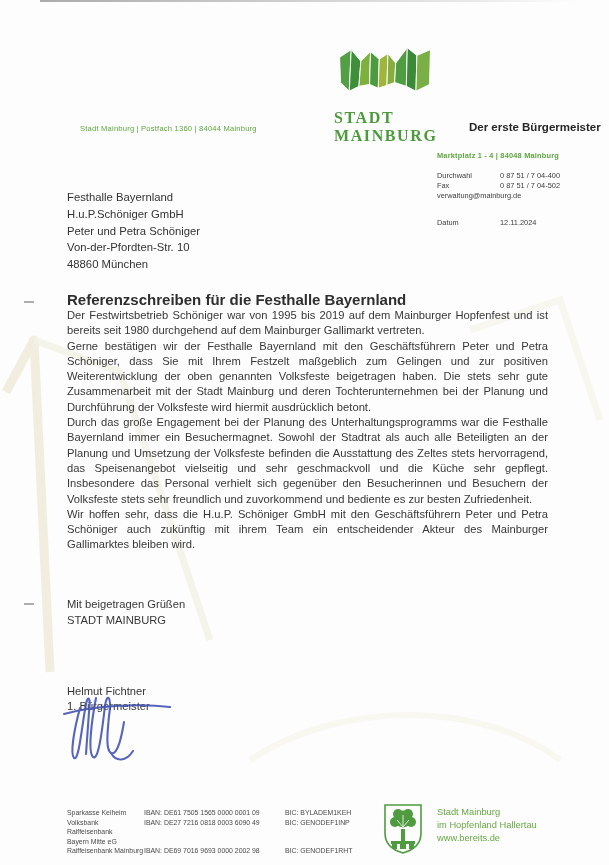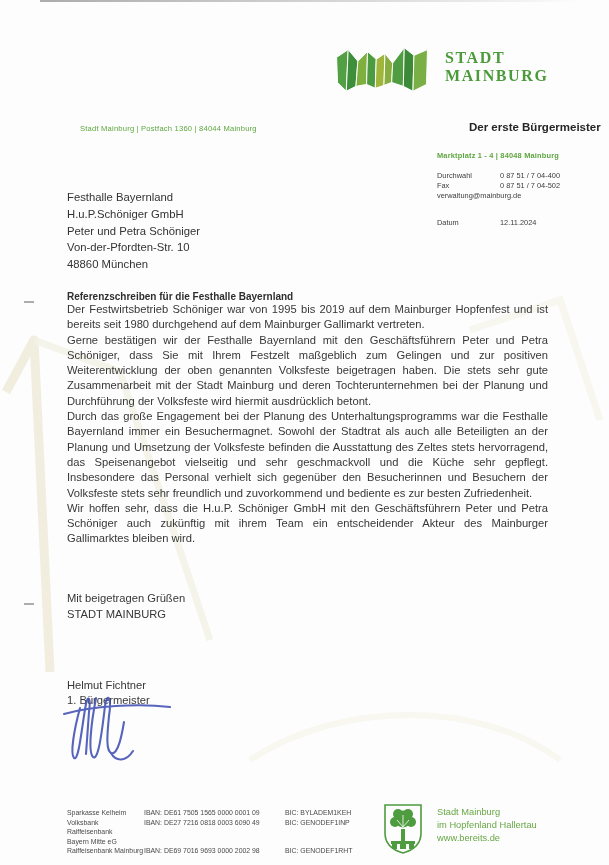--- a/index.html
+++ b/index.html
@@ -5,39 +5,39 @@
   html,body{margin:0;padding:0;background:#ffffff;}
   .page{
     position:relative;width:609px;height:865px;background:#fdfdfd;
     font-family:"Liberation Sans", sans-serif;color:#3a3a3a;overflow:hidden;
   }
   .top-edge{position:absolute;top:0;left:40px;width:540px;height:2px;
     background:linear-gradient(90deg,#6a6a6a 0%,#9a9a9a 35%,#d9d9d9 80%,transparent 100%);opacity:.55;}
   
   .watermark{position:absolute;inset:0;pointer-events:none;}
   
-  .logo-wrap{position:absolute;left:334px;top:38px;display:flex;align-items:center;gap:13px;}
+  .logo-wrap{position:absolute;left:334px;top:38px;display:flex;align-items:center;gap:13px;flex-direction:column;}
   .wordmark{font-family:"Liberation Serif", serif;font-weight:bold;color:#4c9b3b;
     font-size:16px;line-height:18px;letter-spacing:1.6px;}
   .office-title{position:absolute;left:437px;top:121px;font-size:11.5px;font-weight:bold;color:#262626;padding-left:32px;}
   
   .sender-line{position:absolute;left:80px;top:124px;font-size:7.6px;color:#5ea63f;letter-spacing:.2px;}
   .recipient{position:absolute;left:67px;top:141px;font-size:11.3px;line-height:16.8px;color:#333;margin-top:48px;}
   
   .contact{position:absolute;left:437px;top:151px;width:150px;font-size:7.4px;color:#3c3c3c;}
   .contact .addr{color:#5ea63f;font-weight:bold;margin-bottom:11px;letter-spacing:.2px;}
   .crow{display:flex;line-height:10px;}
   .crow .lbl{width:63px;}
   .contact .email{line-height:10px;}
   .crow.date{margin-top:17px;}
   
   .fold{position:absolute;left:24px;width:10px;height:1.5px;background:#8a8a8a;opacity:.7;}
   
   .main{position:absolute;left:67px;top:291px;width:481px;font-size:11.2px;color:#373737;}
-  .subject{font-weight:bold;font-size:10px;color:#2e2e2e;}
+  .subject{font-weight:bold;font-size:15px;color:#2e2e2e;}
   .main p{margin:0;text-align:justify;line-height:15.3px;}
   .p1{margin-top:20px;}
   .p2{margin-top:17px;}
   .p3{margin-top:14px;}
   .p4{margin-top:21px;}
   .closing{margin-top:43px;line-height:16px;}
   .sig-name{margin-top:56px;line-height:15px;}
   .signature{position:absolute;left:58px;top:688px;pointer-events:none;}
   
   .banks{position:absolute;left:67px;top:808px;display:grid;

